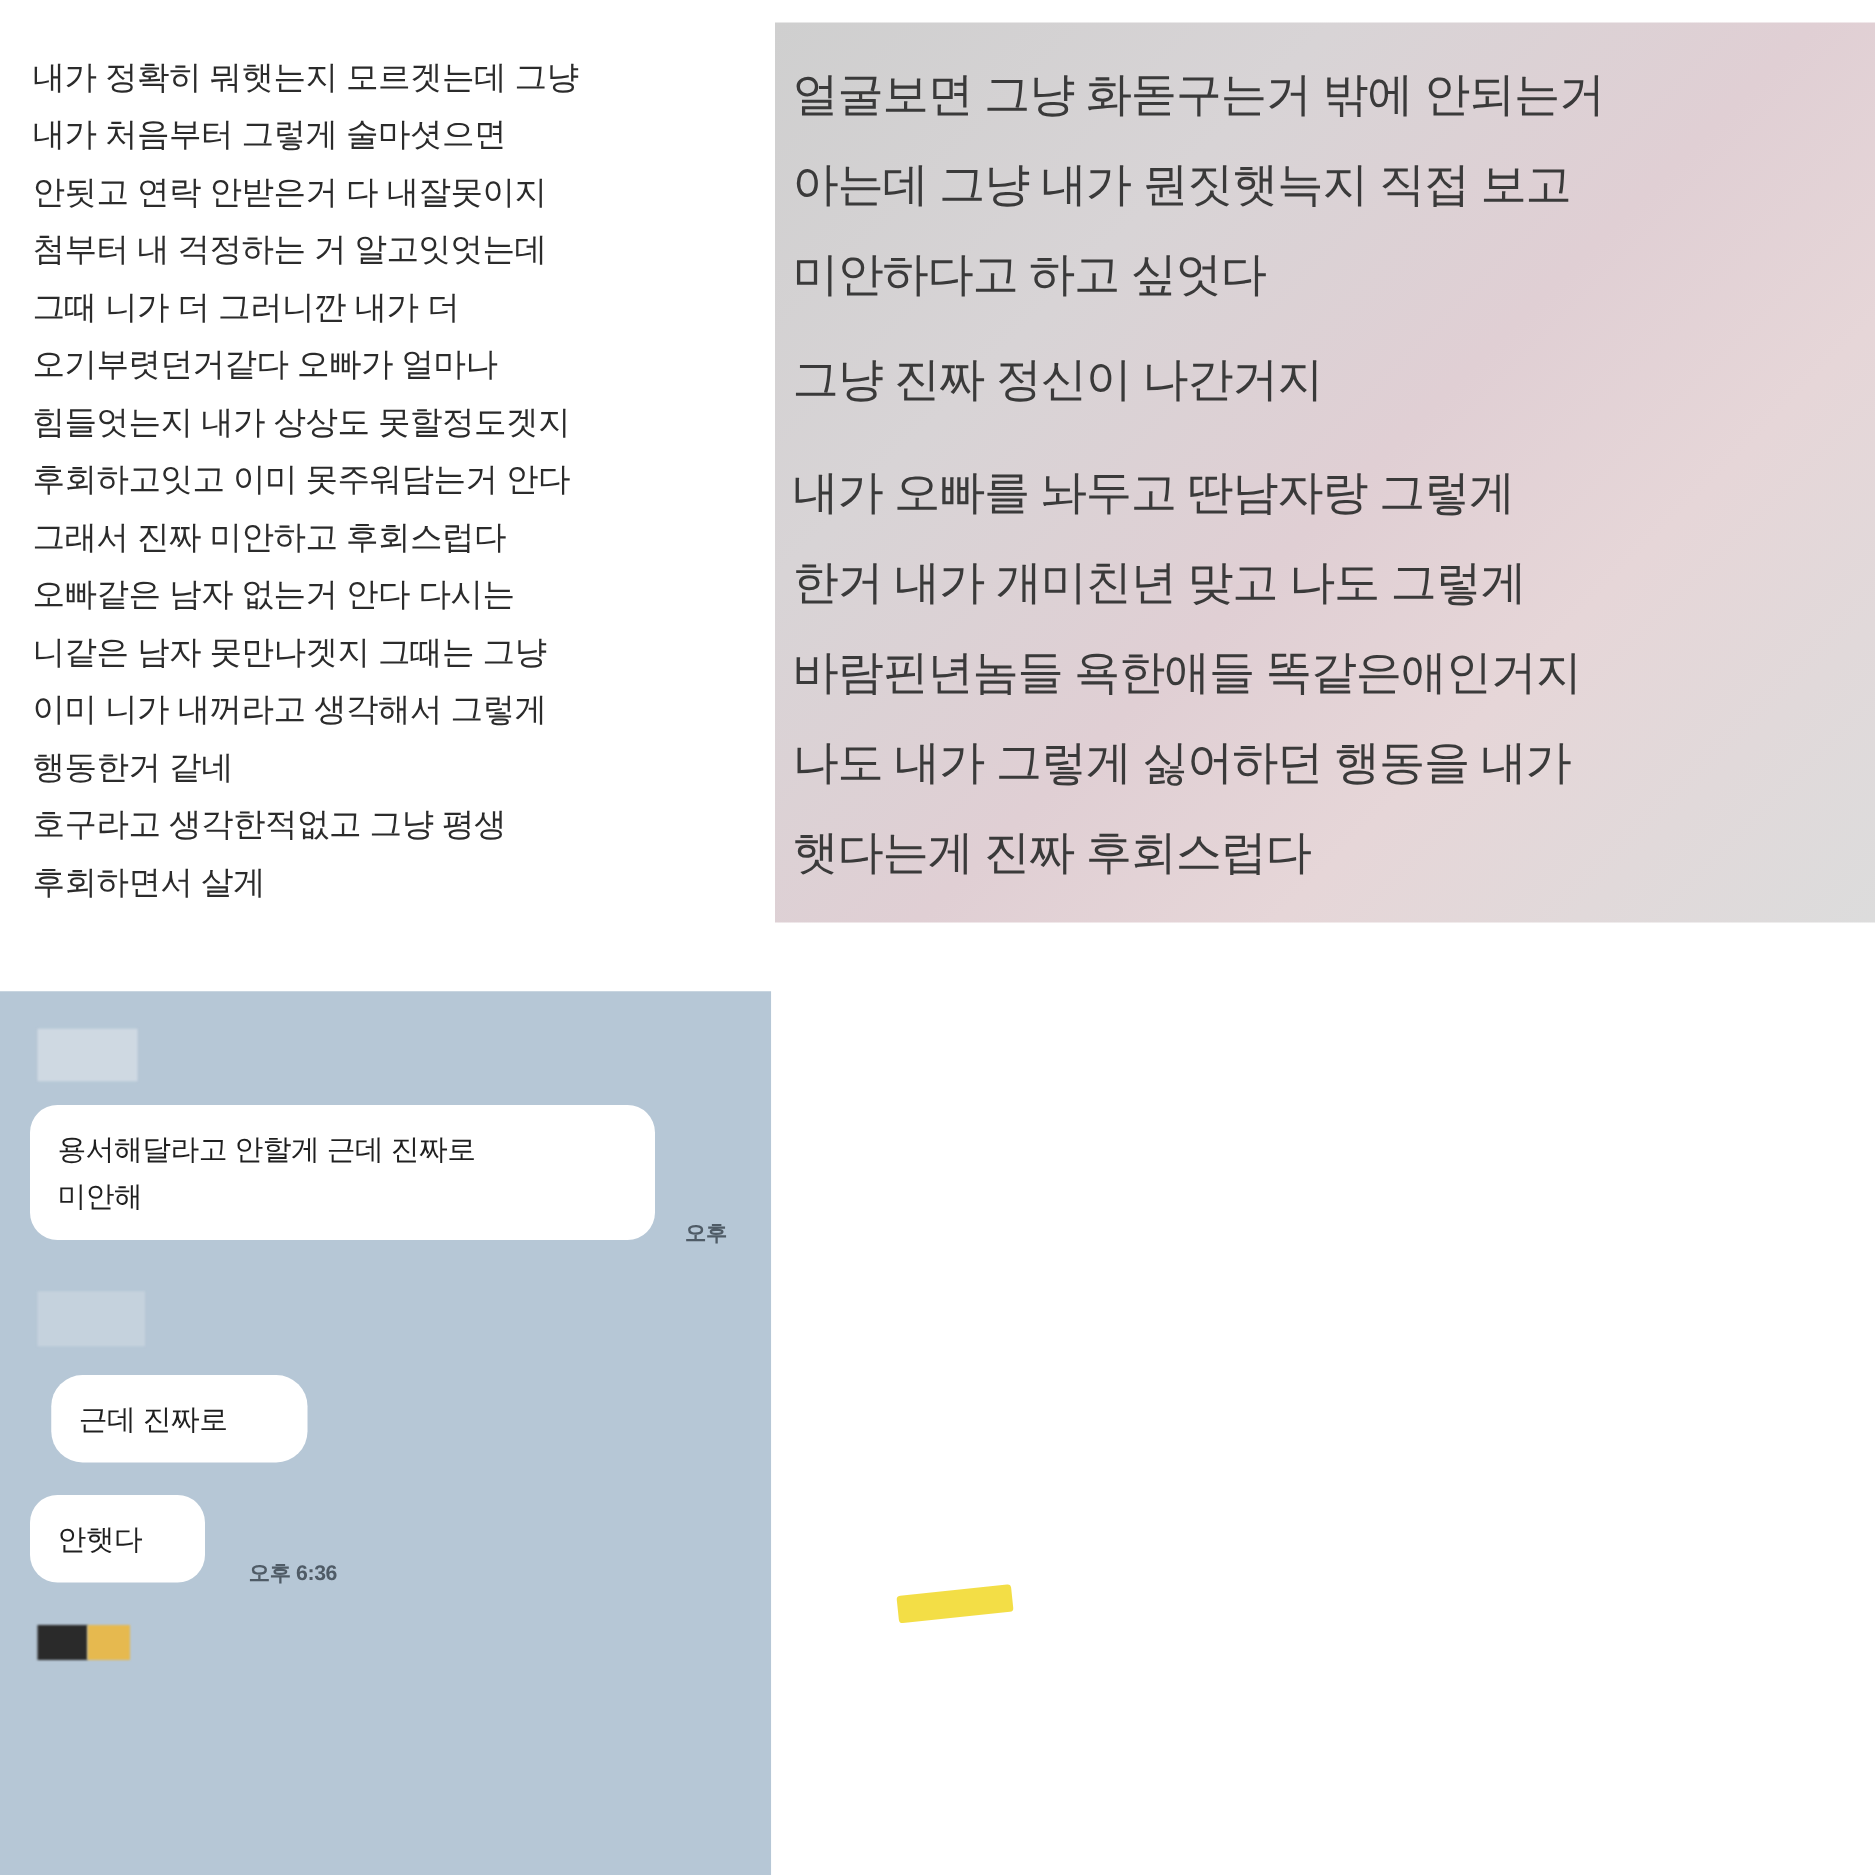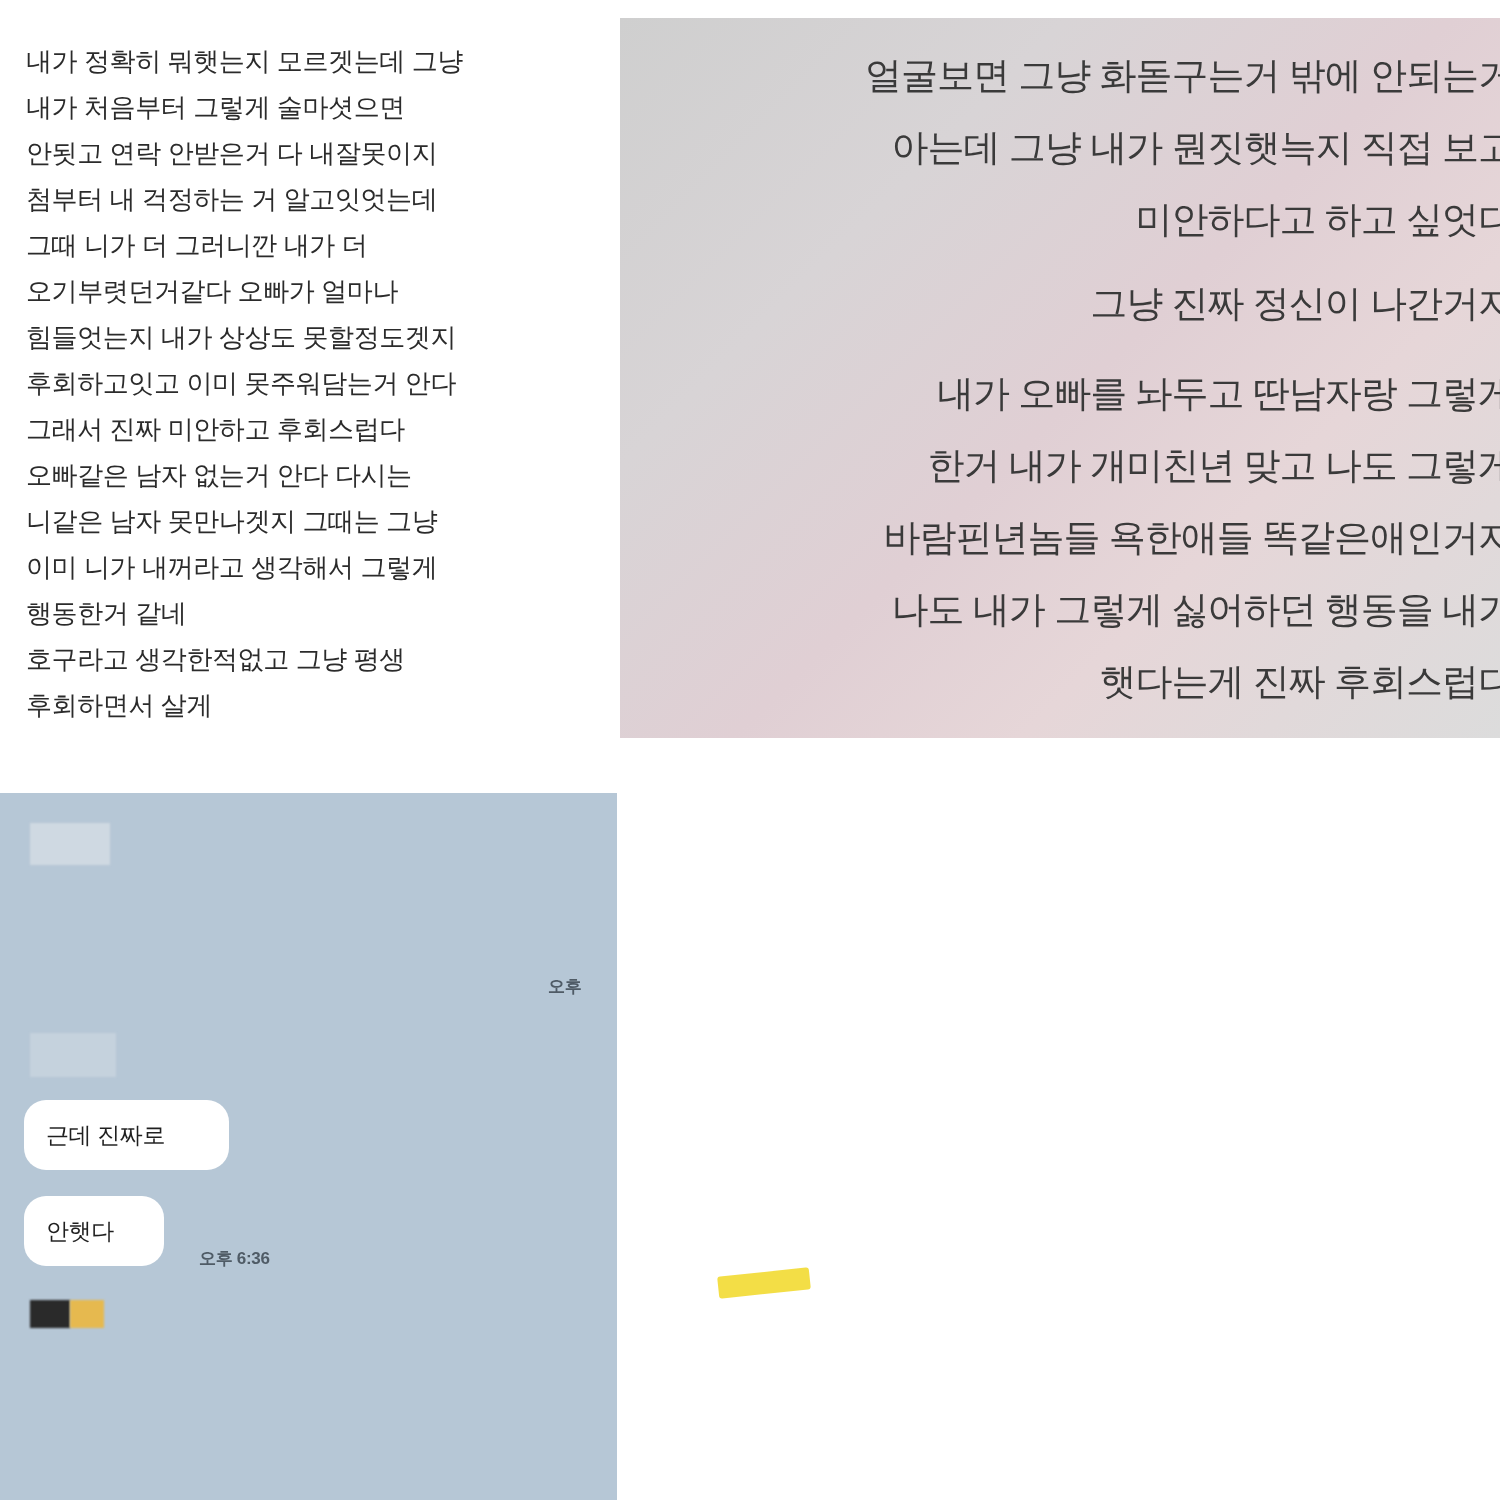--- a/index.html
+++ b/index.html
@@ -72,21 +72,21 @@
     color: #1f1f1f;
     font-size: 23px;
     line-height: 38px;
     letter-spacing: -0.4px;
     padding: 16px 22px;
     border-radius: 22px;
     box-sizing: border-box;
     white-space: pre-line;
   }
   .bubble.b1 { left: 24px; top: 884px; width: 500px; }
-  .bubble.b2 { left: 24px; top: 1100px; width: 205px; }
+  .bubble.b2 { left: 41px; top: 1100px; width: 205px; border-radius: 25px; }
   .bubble.b3 { left: 24px; top: 1196px; width: 140px; }
   .bubble.b4 { left: 24px; top: 1386px; width: 440px; }
 
   .timestamp {
     position: absolute;
     font-size: 17px;
     color: #4f5b66;
     letter-spacing: -0.3px;
     font-weight: bold;
   }
@@ -94,21 +94,20 @@
   .timestamp.t2 { left: 153px; top: 1247px; margin-left: 46px; }
 
   
   .right-pane {
     position: absolute;
     left: 620px;
     top: 0;
     width: 880px;
     height: 1500px;
     overflow: hidden;
-    text-align: right;
   }
   .rcard {
     position: absolute;
     left: 0;
     width: 880px;
     overflow: hidden;
     box-sizing: border-box;
   }
   .rcard-top {
     top: 18px;
@@ -184,20 +183,22 @@
 후회하면서 살게</div>
     </div>
 
     <div class="left-bottom-blue"></div>
 
     <div class="redact r1"></div>
     <div class="redact r2"></div>
     <div class="redact r3"></div>
     <div class="redact r4"></div>
 
+    <div class="bubble b1">용서해달라고 안할게 근데 진짜로
+미안해</div>
     <div class="bubble b2">근데 진짜로</div>
     <div class="bubble b3">안햇다</div>
 
     <div class="timestamp t1">오후 </div>
     <div class="timestamp t2">오후 6:36</div>
   </div>
 
   <div class="right-pane">
 
     <div class="rcard rcard-top">

